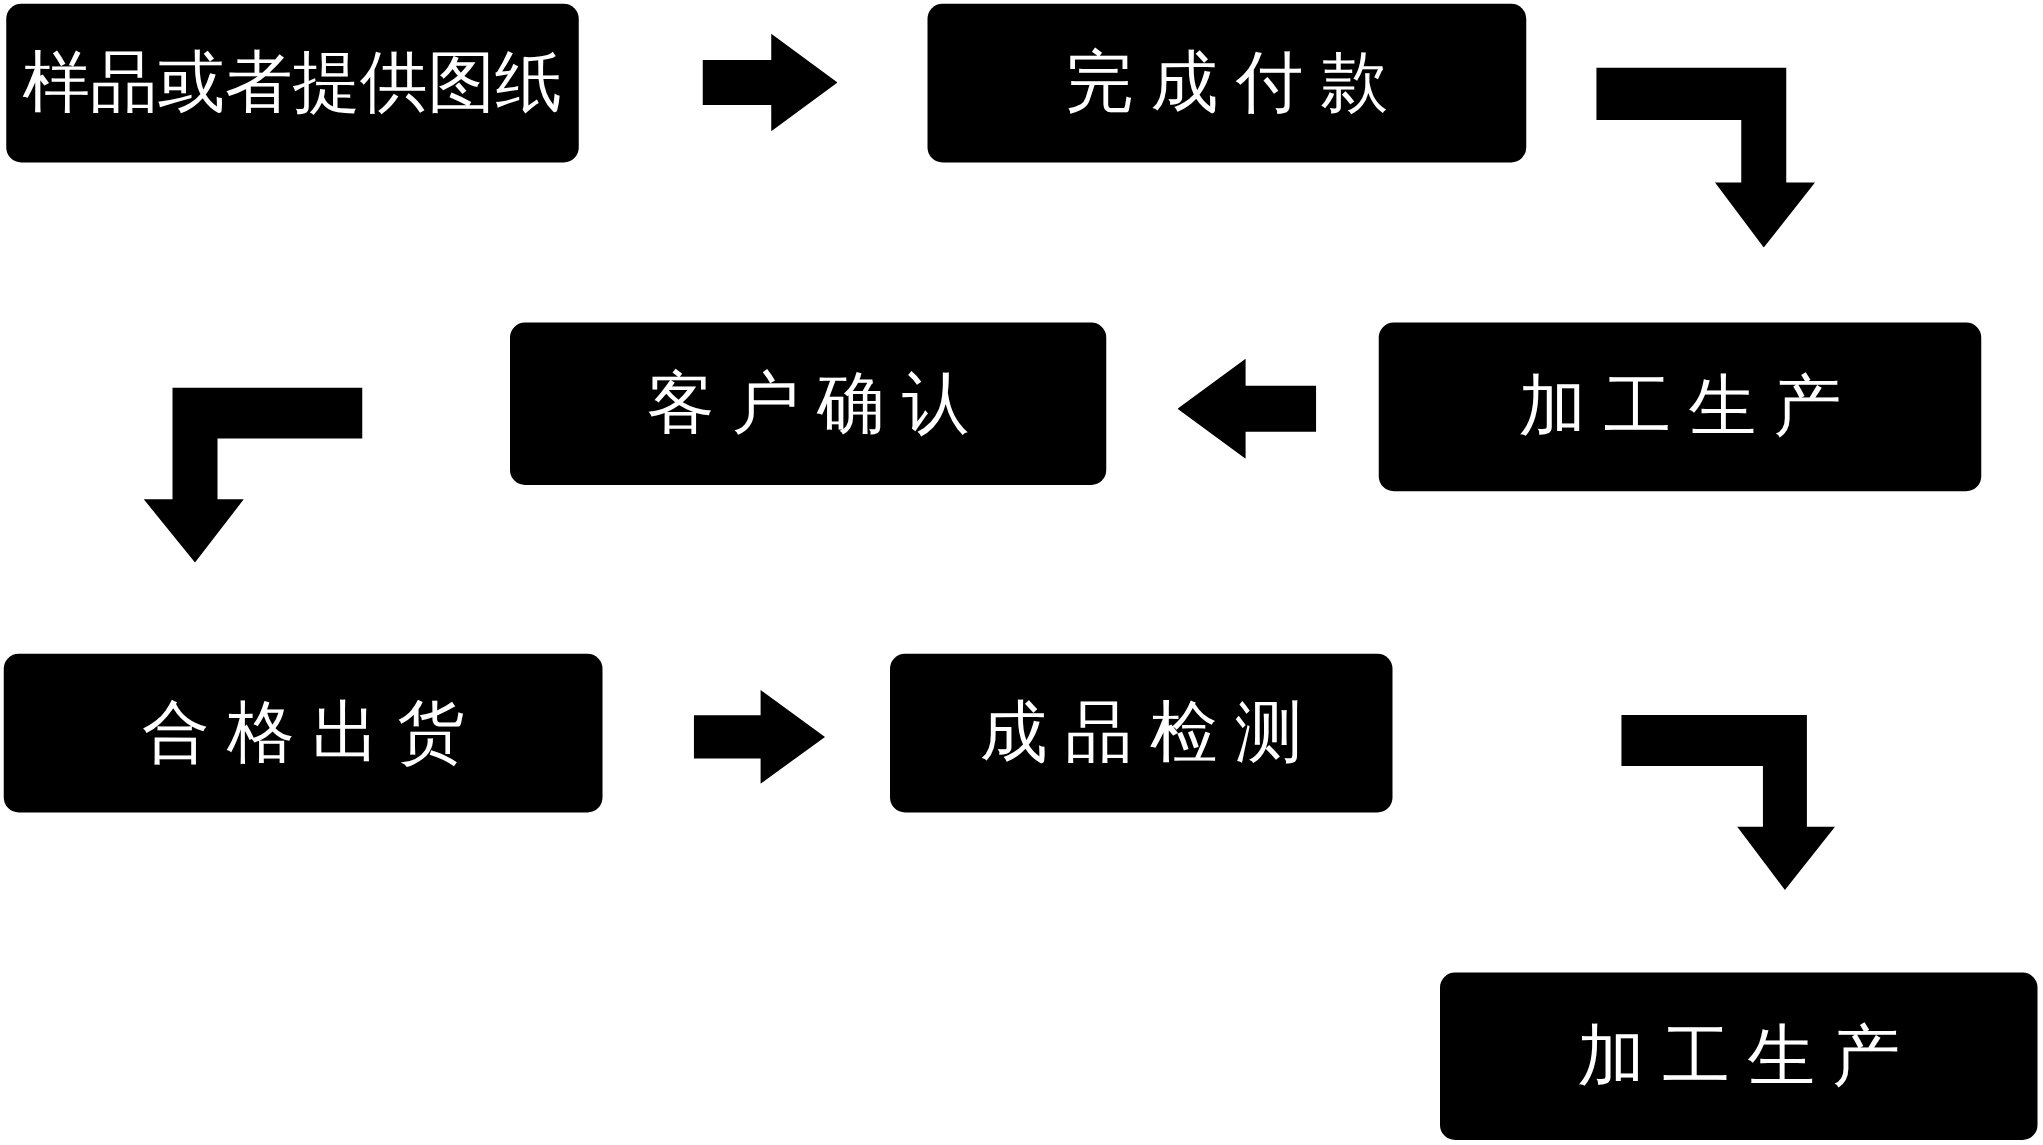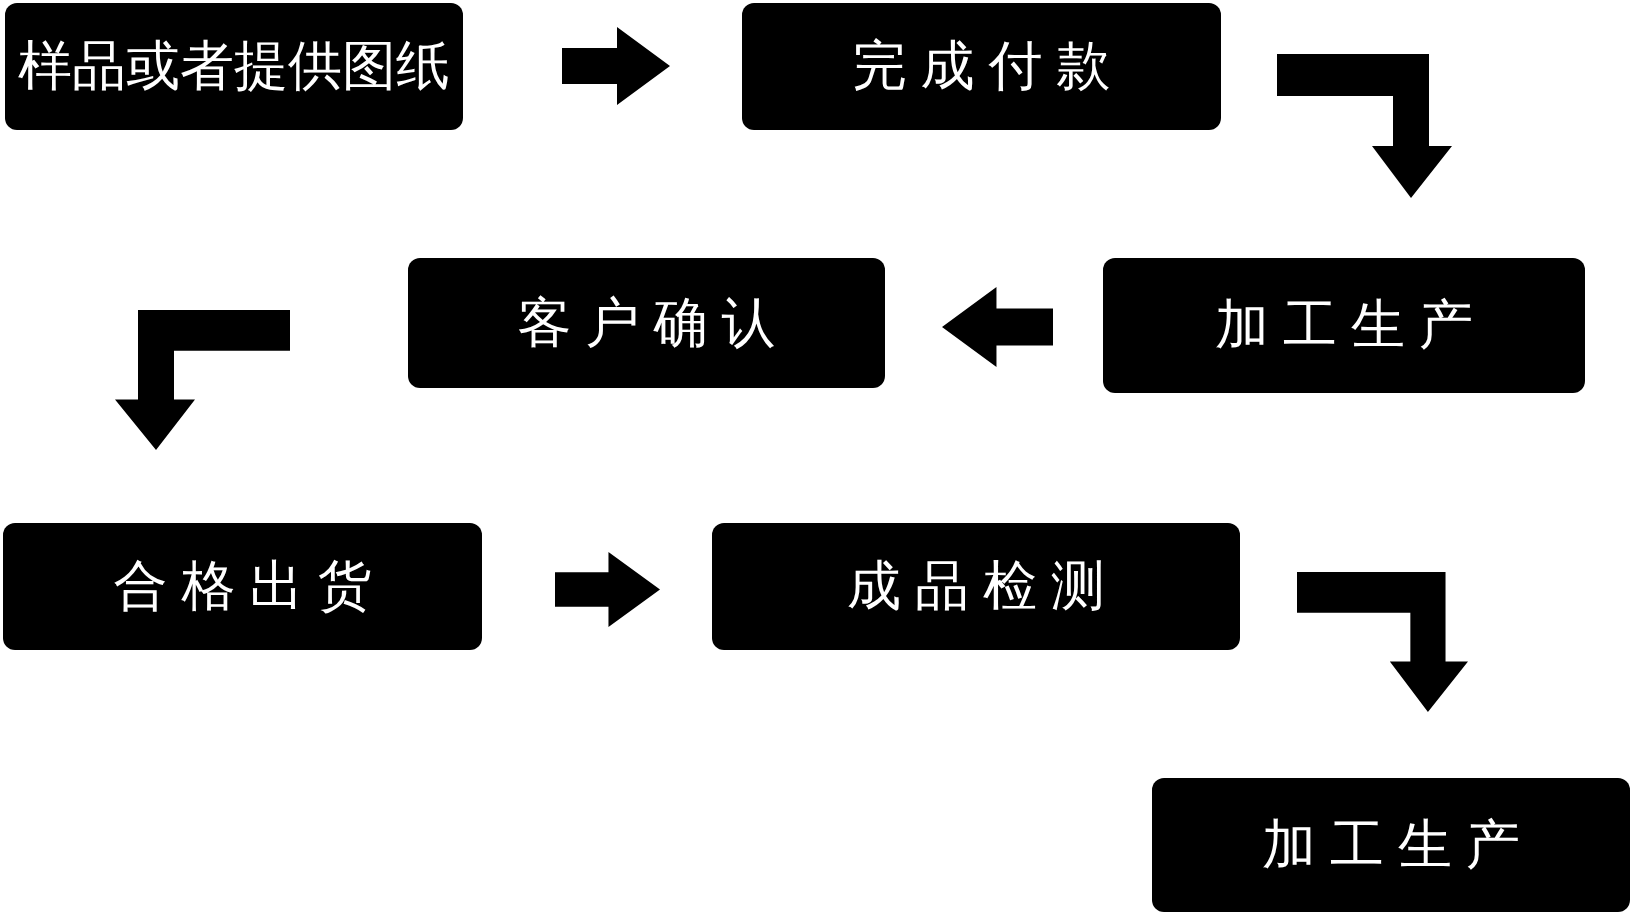--- a/index.html
+++ b/index.html
@@ -85,21 +85,21 @@
   </div>
 
   <div class="node spaced" style="left:3px; top:523px; width:479px; height:127px;">合格出货</div>
 
   <div class="arrow" style="left:555px; top:552px; width:105px; height:75px;">
     <svg viewBox="0 0 108 78" preserveAspectRatio="none" aria-hidden="true">
       <polygon points="0,21 55,21 55,0 108,39 55,78 55,57 0,57"></polygon>
     </svg>
   </div>
 
-  <div class="node spaced" style="left:712px; top:523px; width:528px; height:127px;">成品检测</div>
+  <div class="node spaced" style="left:712px; top:523px; width:402px; height:127px;">成品检测</div>
 
   <div class="arrow" style="left:1297px; top:572px; width:171px; height:140px;">
     <svg viewBox="0 0 175 144" preserveAspectRatio="none" aria-hidden="true">
       <polygon points="0,0 152,0 152,92 175,92 134,144 95,92 116,92 116,42 0,42"></polygon>
     </svg>
   </div>
 
   <div class="node spaced" style="left:1152px; top:778px; width:478px; height:134px;">加工生产</div>
 
 </div>

